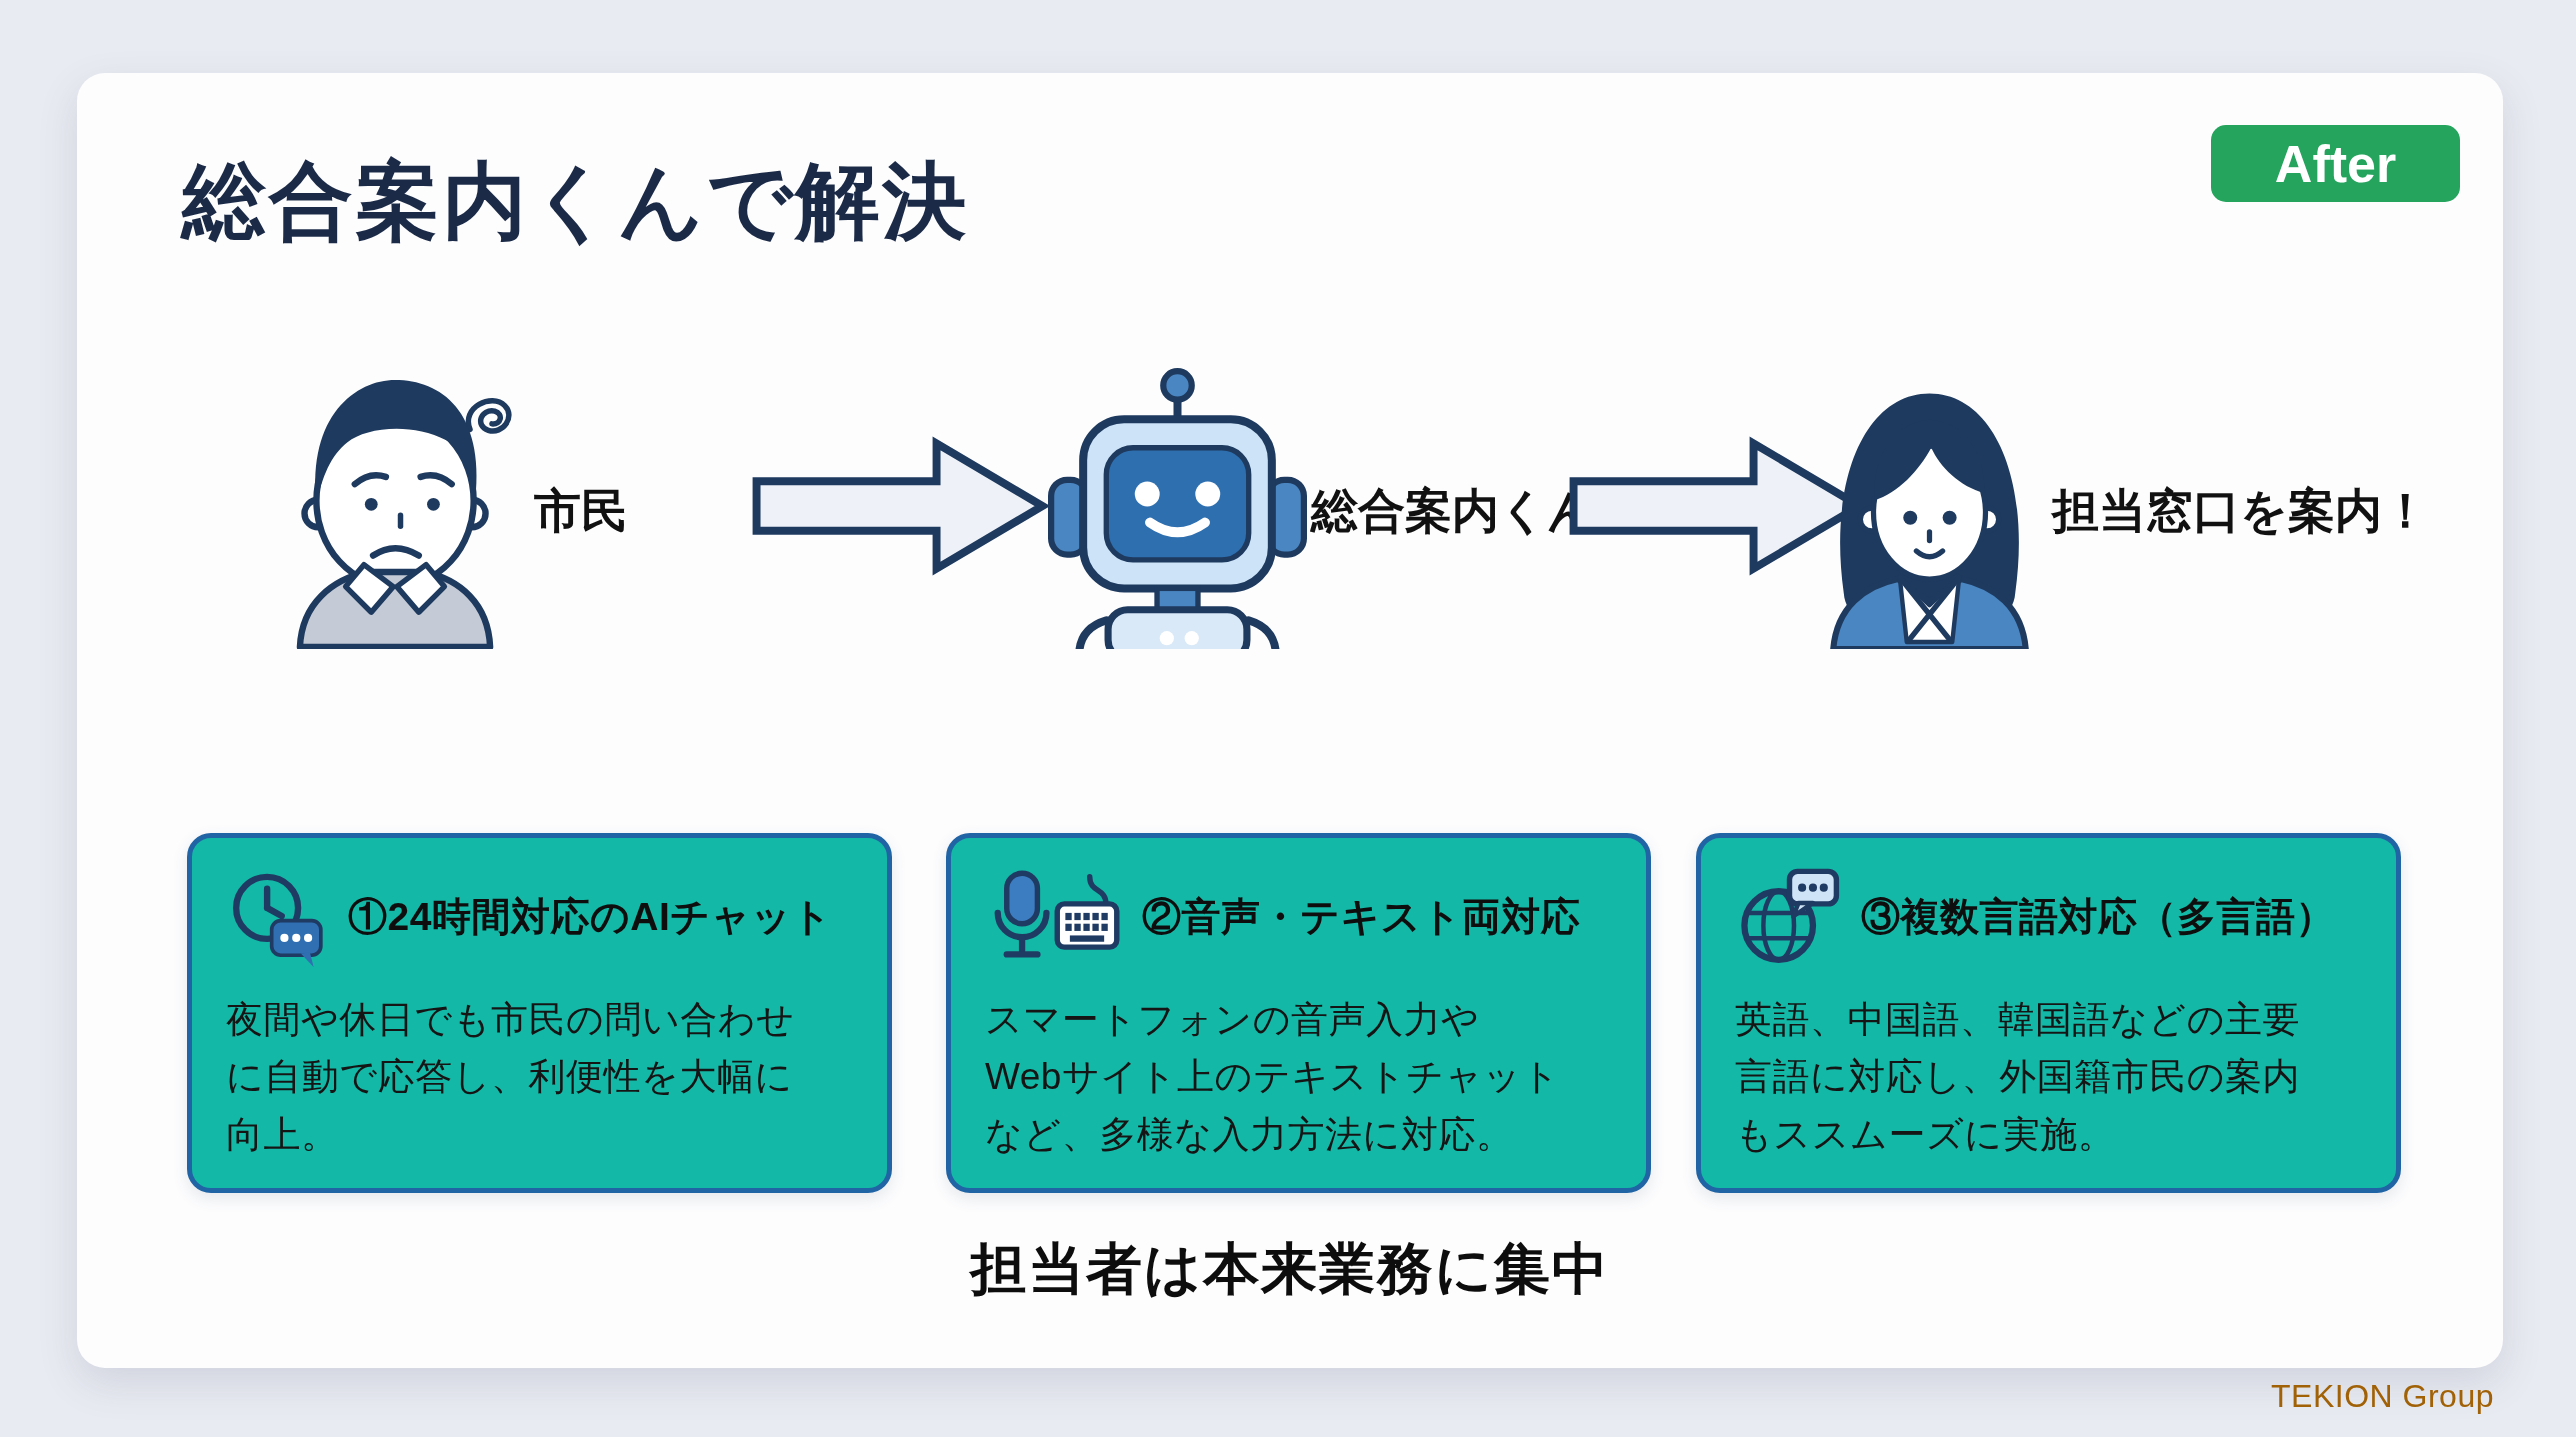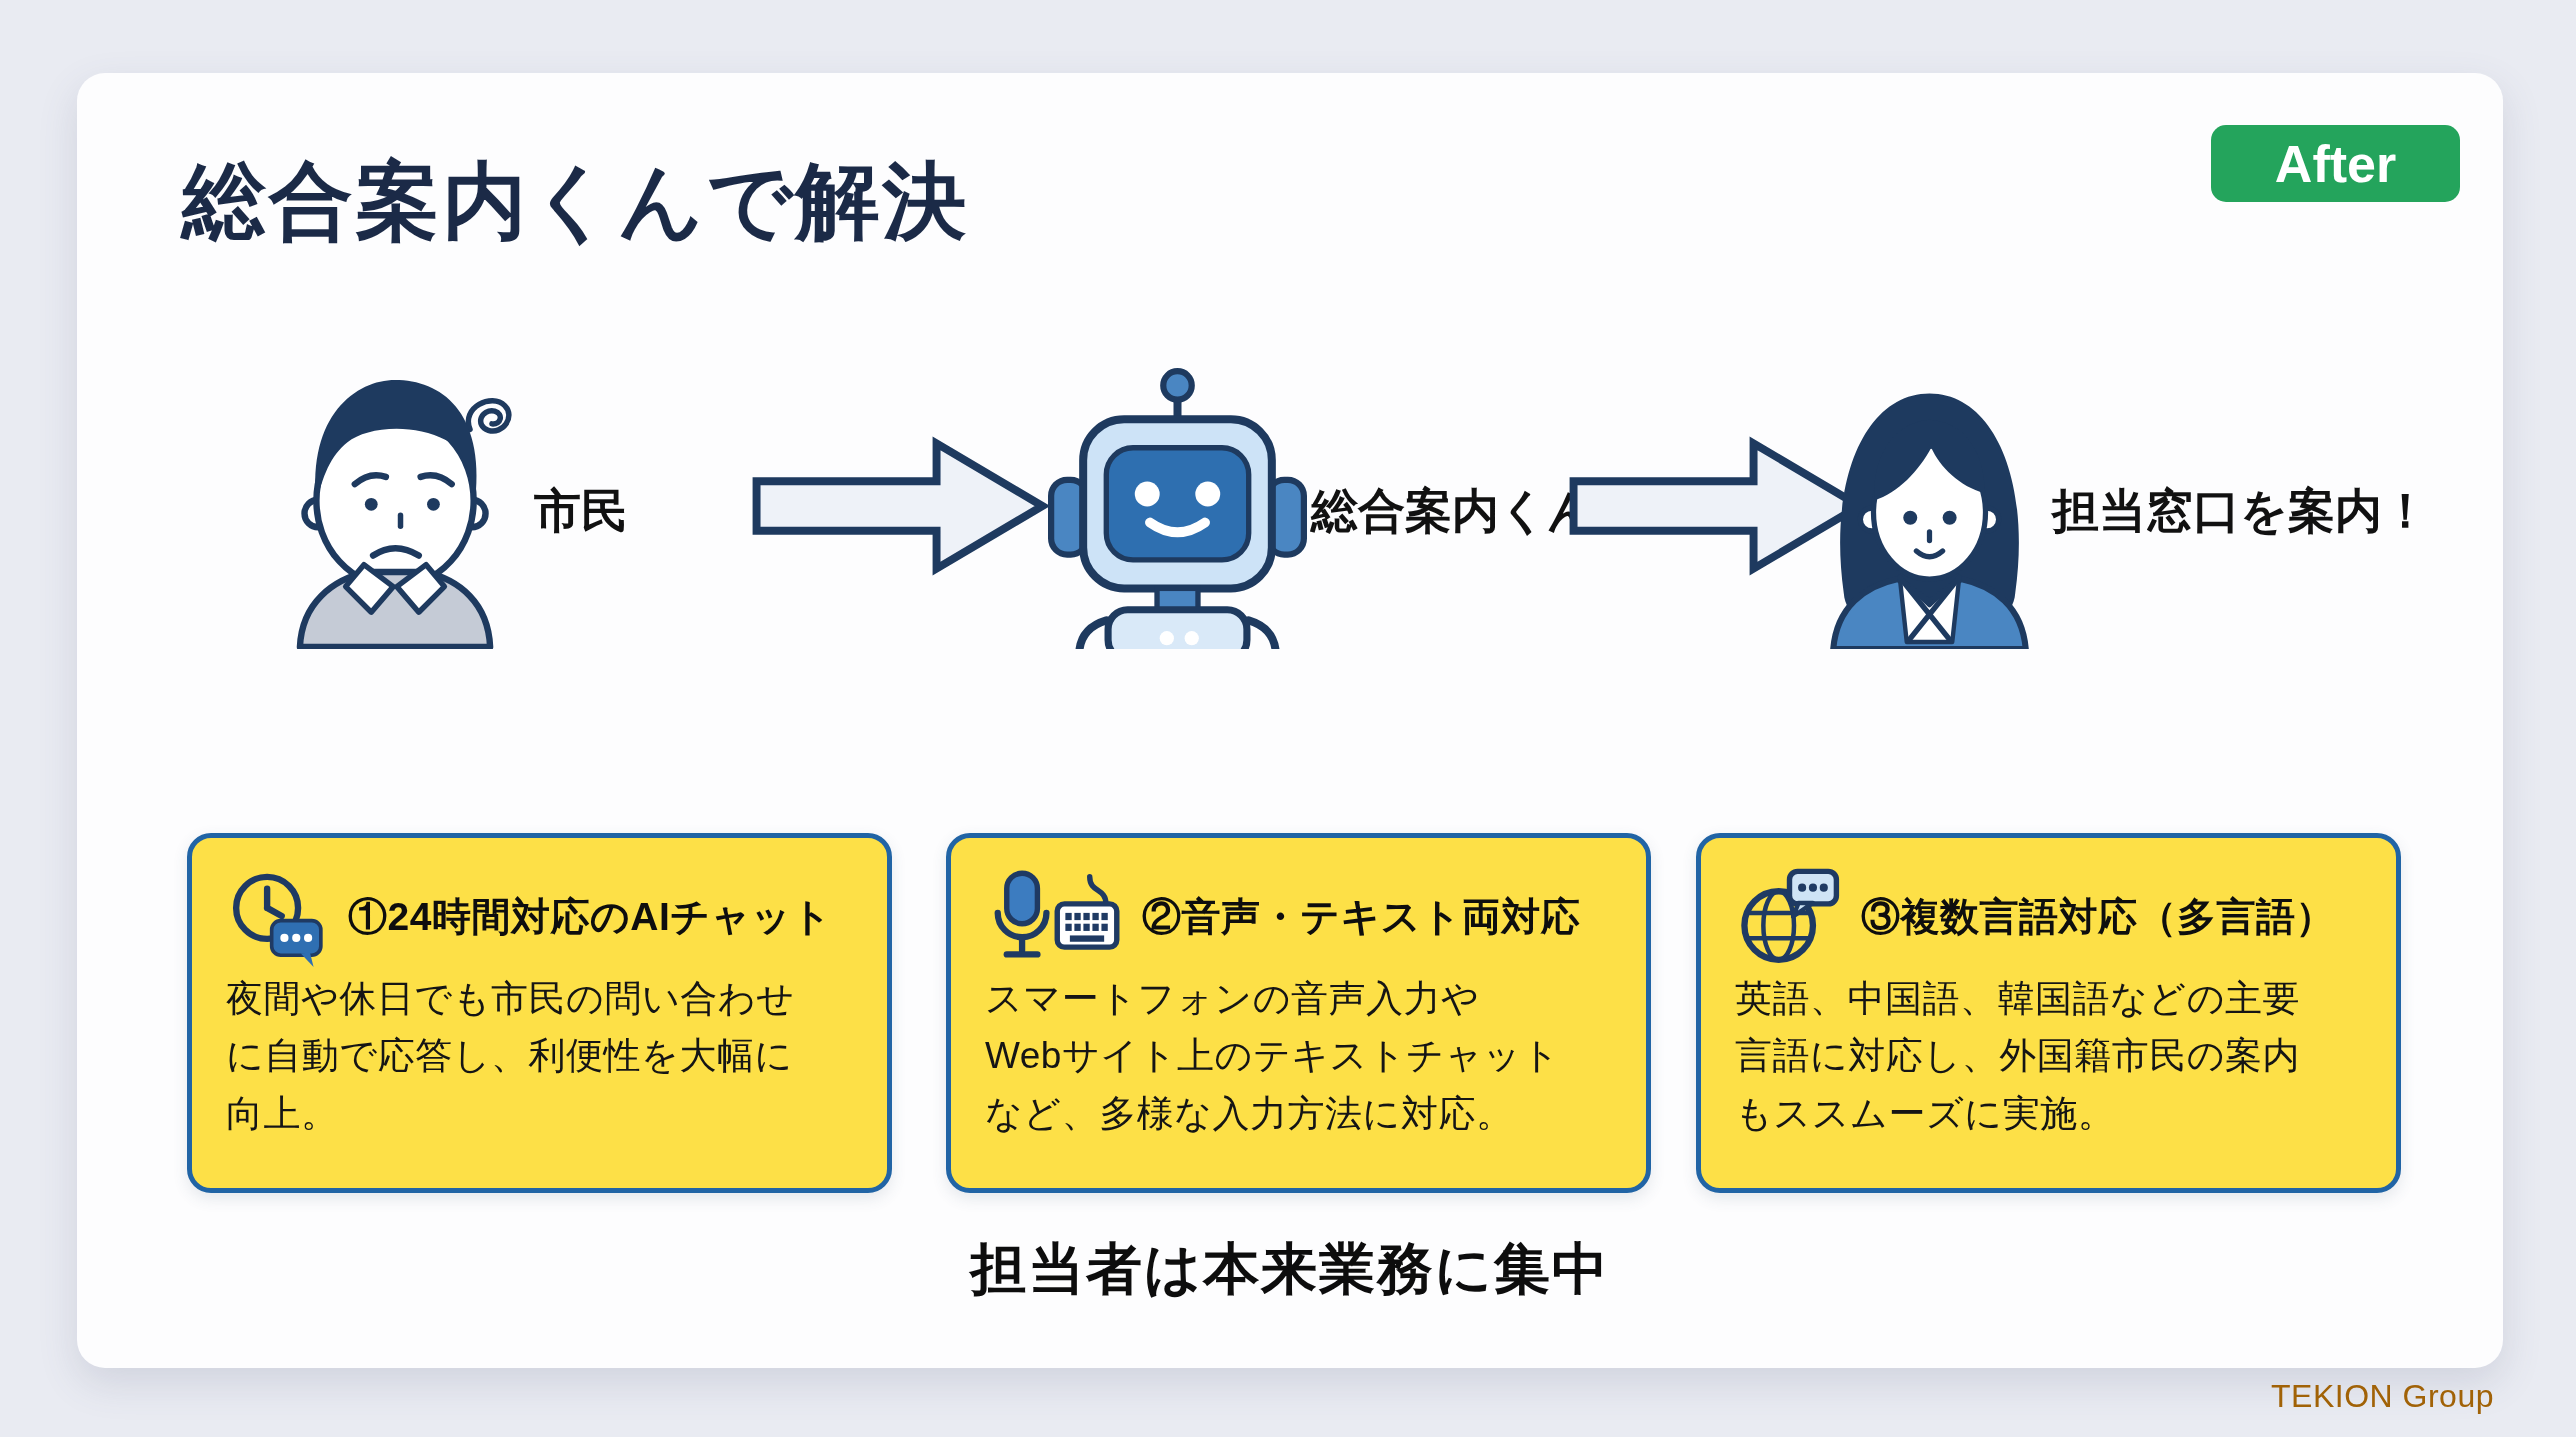--- a/index.html
+++ b/index.html
@@ -33,31 +33,31 @@
   .figure .art{height:295px;display:flex;align-items:flex-end;justify-content:center;}
   .flabel{margin-top:19px;font-size:47px;font-weight:800;color:#111;white-space:nowrap;}
   .fig-citizen{left:201px}
   .fig-robot{left:967px}
   .fig-woman{left:1730px}
   .arrow{position:absolute;top:358px;width:313px;height:150px;}
   .arrow-1{left:666px}
   .arrow-2{left:1483px}
   .card{
     position:absolute;top:760px;width:705px;height:360px;
-    background:#fde047;border:5.6px solid #2164a5;border-radius:24px;
+    background:#14b8a6;border:5.6px solid #2164a5;border-radius:24px;
     box-sizing:border-box;padding:26px 34px;
     box-shadow:0 5.6px 15px rgba(60,80,110,.12);
   }
   .card-1{left:110px}
   .card-2{left:869px}
   .card-3{left:1619px}
   .card-head{display:flex;align-items:center;gap:17px;height:105px;}
   .card-title{font-size:39px;font-weight:900;color:#0e0e0e;white-space:nowrap;letter-spacing:0.5px;}
   .card-body{
-    margin-top:1px;font-size:37px;line-height:1.55;color:#151515;
+    margin-top:22px;font-size:37px;line-height:1.55;color:#151515;
     white-space:pre-line;font-weight:500;letter-spacing:0.5px;
   }
   .conclusion{
     position:absolute;left:0;width:100%;top:1159px;text-align:center;
     font-size:56px;font-weight:900;color:#0d0d0d;letter-spacing:1.9px;
   }
   .brand{
     position:absolute;right:82px;top:1378px;
     font-size:32px;color:#a16207;letter-spacing:0.5px;
   }

